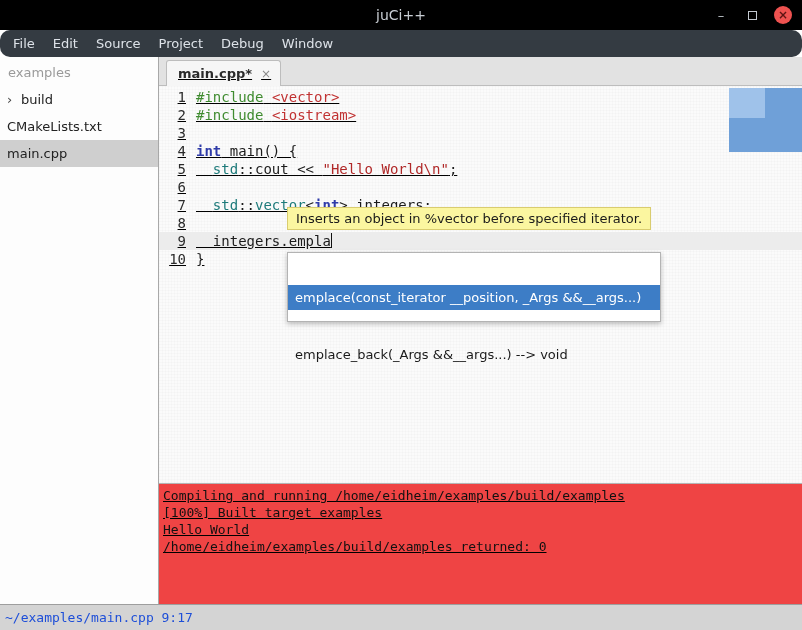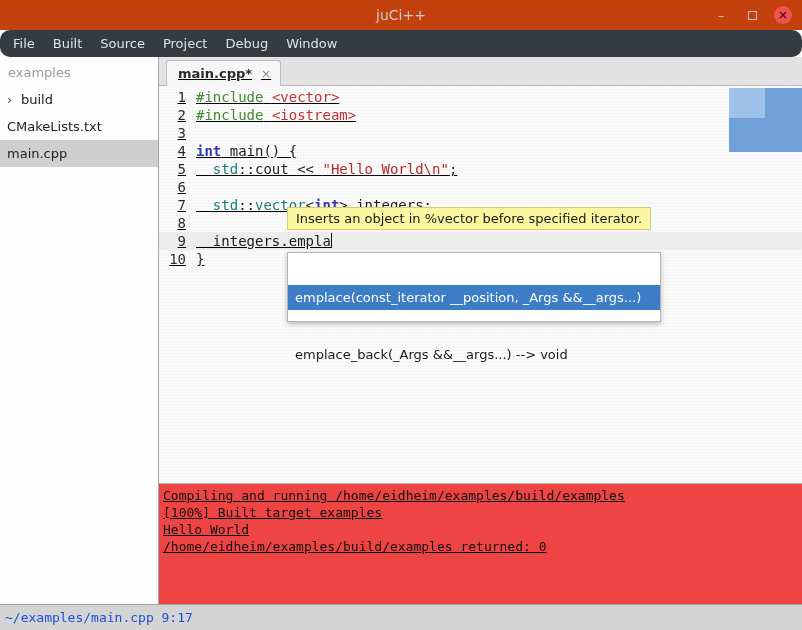--- a/index.html
+++ b/index.html
@@ -3,21 +3,21 @@
 <meta charset="utf-8">
 <style>
   * { margin:0; padding:0; box-sizing:border-box; }
   html,body { background:#555; }
   .window{
     width:802px; height:630px; display:flex; flex-direction:column;
     font-family:"DejaVu Sans","Liberation Sans",sans-serif;
     background:#fff; position:relative; overflow:hidden;
   }
   
-  .titlebar{flex:0 0 30px; background:#c2410c; position:relative; display:flex; align-items:center;}
+  .titlebar{flex:0 0 30px; background:#000000; position:relative; display:flex; align-items:center;}
   .title{position:absolute; left:0; right:0; text-align:center; color:#c9ced4; font-size:14px;}
   .controls{position:absolute; right:10px; top:0; height:30px; display:flex; align-items:center; gap:13px;}
   .wbtn{color:#c2c8cf; font-size:13px; width:18px; height:18px; display:flex; align-items:center; justify-content:center; cursor:default;}
   .wbtn .sq{width:9px; height:9px; border:1px solid #c2c8cf; display:block;}
   .wbtn.close{background:#ee5250; border-radius:50%; color:#5d1413; font-size:12px; font-weight:bold; line-height:1;}
   
   .menubar{flex:0 0 27px; background:#343b42; display:flex; align-items:center; padding:0 4px;border-radius:10px;}
   .menu-item{color:#dde2e8; font-size:13px; padding:3px 9px; cursor:default;}
   
   .content{flex:1; display:flex; min-height:0;justify-content:flex-end;}
@@ -91,21 +91,21 @@
           <span class="sq"></span>
         </span>
       <span class="wbtn close">
           <span>×</span>
         </span>
     </div>
   </div>
 
   <div class="menubar" id="menu-items">
       <span class="menu-item">File</span>
-      <span class="menu-item">Built</span>
+      <span class="menu-item">Edit</span>
       <span class="menu-item">Source</span>
       <span class="menu-item">Project</span>
       <span class="menu-item">Debug</span>
       <span class="menu-item">Window</span>
     </div>
 
   <div class="content">
 
     <div class="sidebar">
       <div class="side-header">examples</div>

